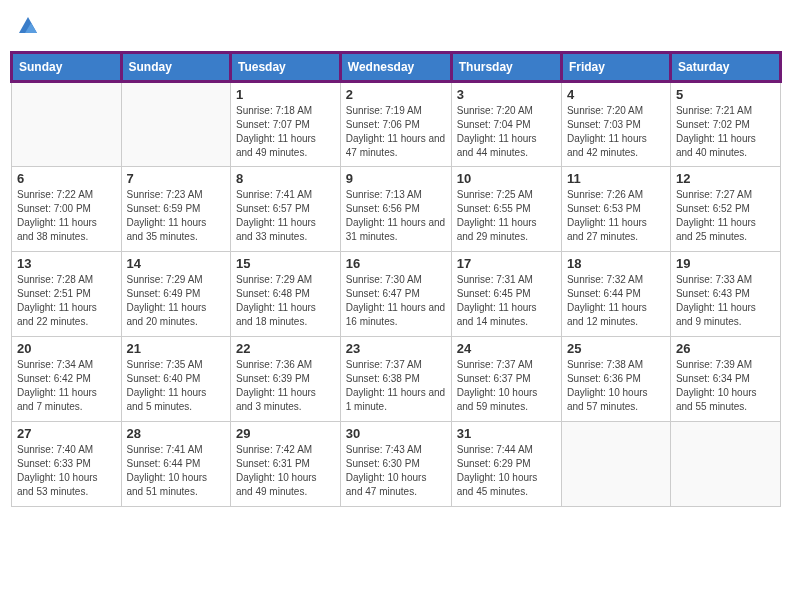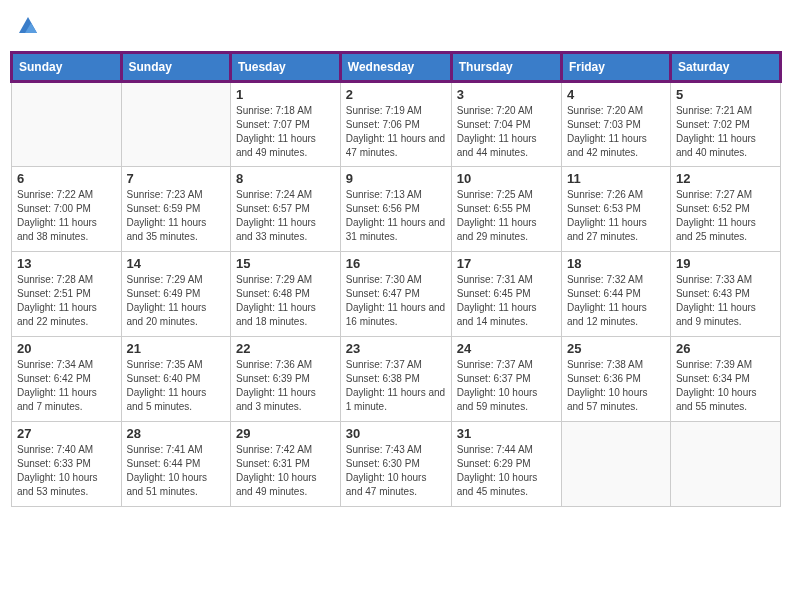--- a/index.html
+++ b/index.html
@@ -165,21 +165,21 @@
 Daylight: 11 hours and 38 minutes.</div>
         </td>
         <td>
           <div class="day-number">7</div>
           <div class="day-info">Sunrise: 7:23 AM
 Sunset: 6:59 PM
 Daylight: 11 hours and 35 minutes.</div>
         </td>
         <td>
           <div class="day-number">8</div>
-          <div class="day-info">Sunrise: 7:24 AM
+          <div class="day-info">Sunrise: 7:41 AM
 Sunset: 6:57 PM
 Daylight: 11 hours and 33 minutes.</div>
         </td>
         <td>
           <div class="day-number">9</div>
           <div class="day-info">Sunrise: 7:13 AM
 Sunset: 6:56 PM
 Daylight: 11 hours and 31 minutes.</div>
         </td>
         <td>

